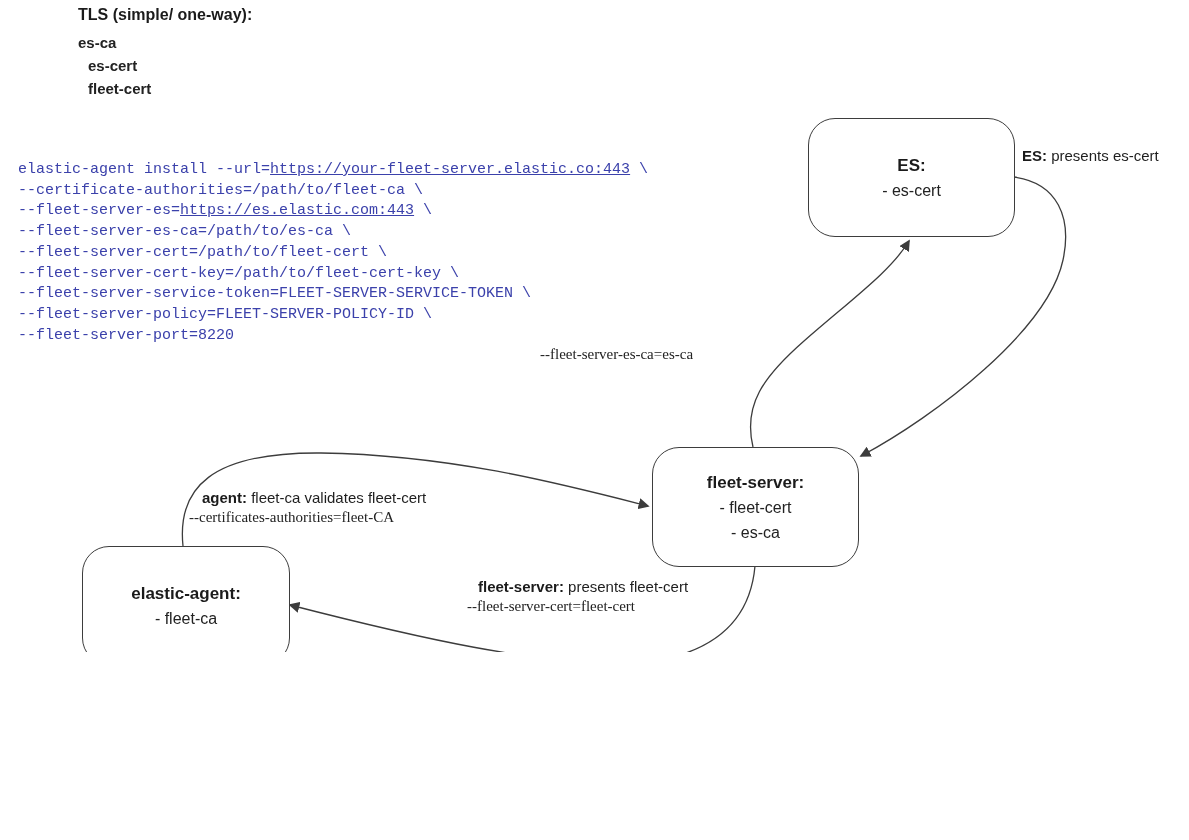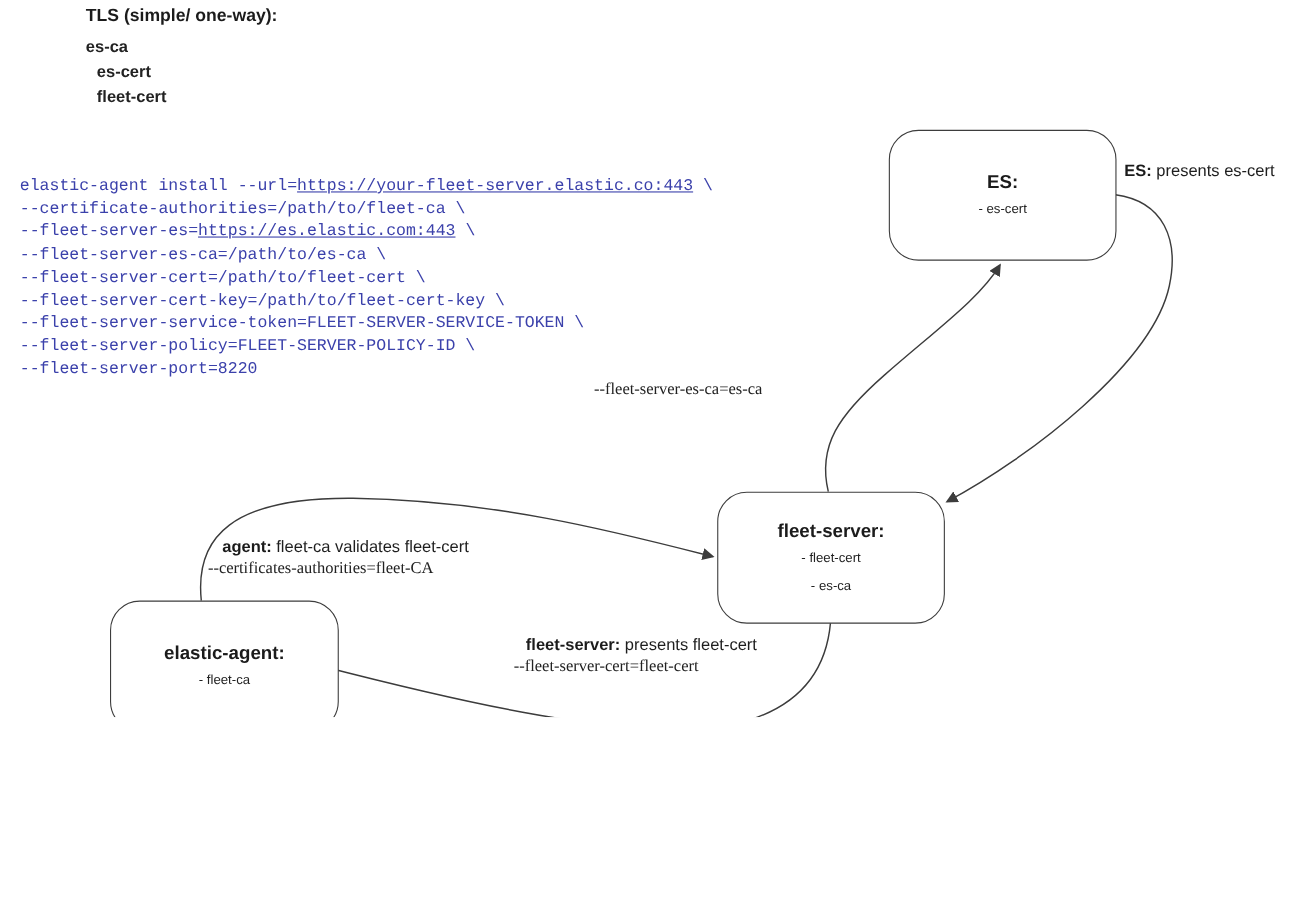--- a/index.html
+++ b/index.html
@@ -23,21 +23,21 @@
   .arrows{position:absolute;left:0;top:0;z-index:1;}
   .arrow-path{fill:none;stroke:#3c3c3c;stroke-width:1.3;}
   
   .node{
     position:absolute;z-index:2;background:#ffffff;
     border:1.5px solid #3d3d3d;border-radius:27px;
     display:flex;flex-direction:column;align-items:center;justify-content:center;
     text-align:center;
   }
   .node-title{font-size:17px;font-weight:700;color:#1b1b1b;line-height:25px;}
-  .node-item{font-size:12px;color:#222;line-height:25px;}
+  .node-item{font-size:16px;color:#222;line-height:25px;}
   
   .edge-label{position:absolute;z-index:3;font-size:15px;color:#1e1e1e;}
   .edge-label b{font-weight:700;color:#1b1b1b;}
   .lbl-line{line-height:19px;}
   .lbl-mono{
     font-family:Liberation Serif, serif;
     font-size:15px;line-height:21px;white-space:pre;color:#222;
   }
 </style>
 </head>
@@ -70,21 +70,21 @@
     <div class="node-title">ES:</div>
     <div class="node-item">- es-cert</div>
   </div>
 
   <div class="node" style="left:652px;top:447px;width:205px;height:118px;">
     <div class="node-title">fleet-server:</div>
     <div class="node-item">- fleet-cert</div>
     <div class="node-item">- es-ca</div>
   </div>
 
-  <div class="node" style="left:82px;top:546px;width:206px;height:117px;margin-left:18px;">
+  <div class="node" style="left:82px;top:546px;width:206px;height:117px;">
     <div class="node-title">elastic-agent:</div>
     <div class="node-item">- fleet-ca</div>
   </div>
 
   <div class="edge-label" style="left:1022px;top:146px;">
     <span class="lbl-line"><b>ES:</b><span> presents es-cert</span></span>
   </div>
 
   <div class="edge-label" style="left:540px;top:344px;">
     <div class="lbl-mono">--fleet-server-es-ca=es-ca</div>

